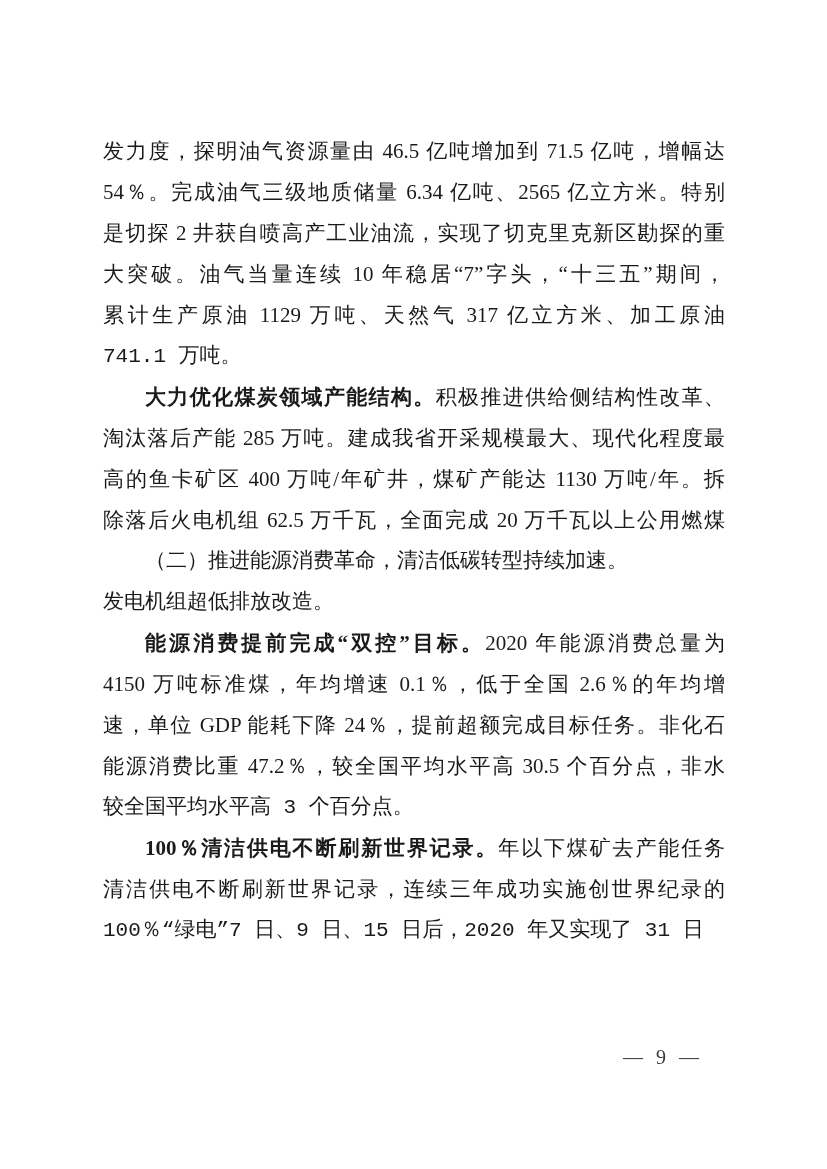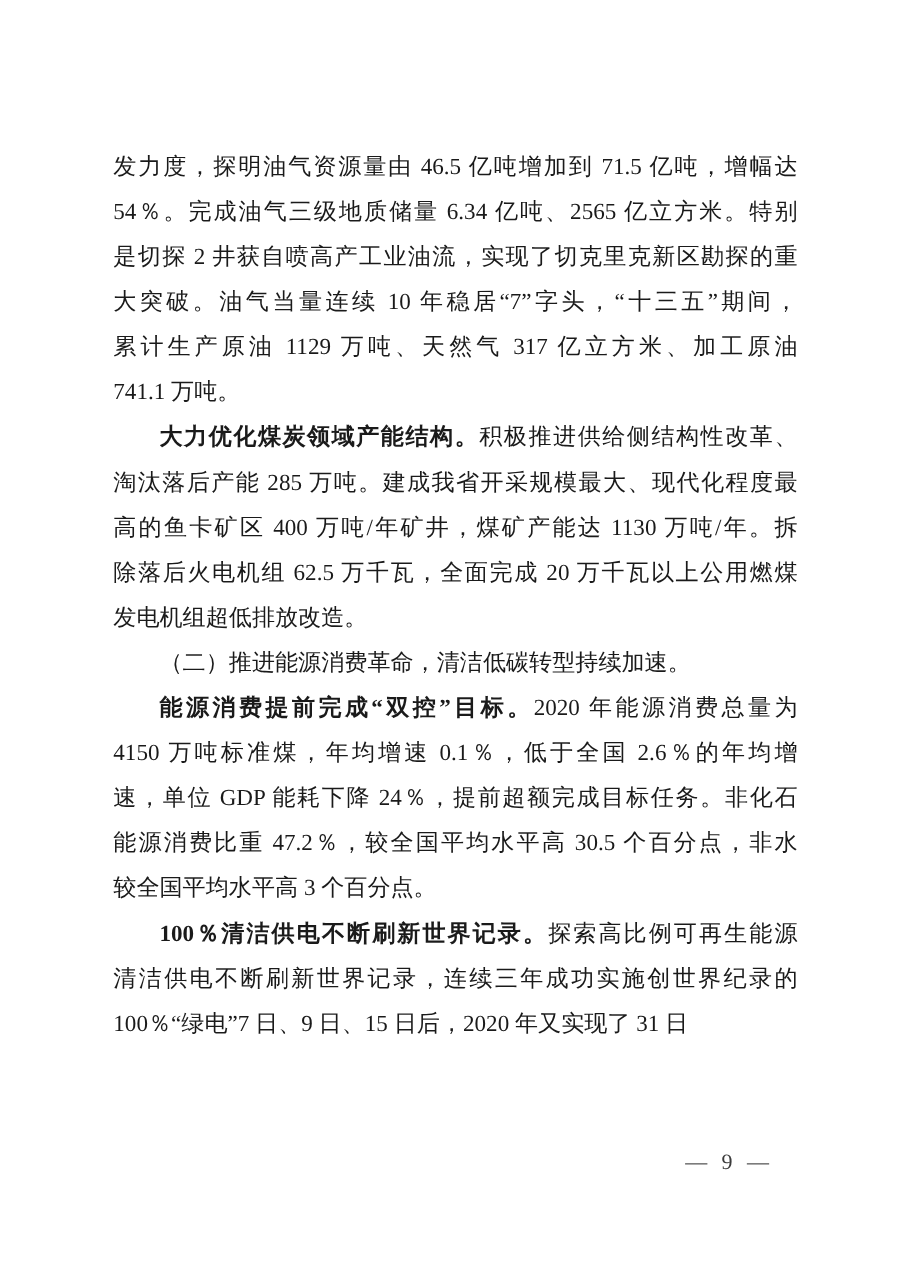--- a/index.html
+++ b/index.html
@@ -25,20 +25,21 @@
   .line {
     font-size: 21px;
     line-height: 41px;
     height: 41px;
     text-align: justify;
     text-align-last: justify;
     overflow: visible;
   }
   .line.end {
     text-align-last: left;
+    font-family: Liberation Mono, monospace;
   }
   .line.ind {
     text-indent: 42px;
   }
   .lead {
     font-weight: bold;
   }
   .page-footer {
     position: absolute;
     top: 1042px;
@@ -60,31 +61,31 @@
     <div class="line"><span>54％。完成油气三级地质储量 6.34 亿吨、2565 亿立方米。特别</span></div>
     <div class="line"><span>是切探 2 井获自喷高产工业油流，实现了切克里克新区勘探的重</span></div>
     <div class="line"><span>大突破。油气当量连续 10 年稳居“7”字头，“十三五”期间，</span></div>
     <div class="line"><span>累计生产原油 1129 万吨、天然气 317 亿立方米、加工原油</span></div>
     <div class="line end"><span>741.1 万吨。</span></div>
 
     <div class="line ind"><span class="lead">大力优化煤炭领域产能结构。</span><span>积极推进供给侧结构性改革、</span></div>
     <div class="line"><span>淘汰落后产能 285 万吨。建成我省开采规模最大、现代化程度最</span></div>
     <div class="line"><span>高的鱼卡矿区 400 万吨/年矿井，煤矿产能达 1130 万吨/年。拆</span></div>
     <div class="line"><span>除落后火电机组 62.5 万千瓦，全面完成 20 万千瓦以上公用燃煤</span></div>
+    <div class="line ind end"><span>（二）推进能源消费革命，清洁低碳转型持续加速。</span></div>
+
     <div class="line end"><span>发电机组超低排放改造。</span></div>
-
-    <div class="line ind end"><span>（二）推进能源消费革命，清洁低碳转型持续加速。</span></div>
 
     <div class="line ind"><span class="lead">能源消费提前完成“双控”目标。</span><span>2020 年能源消费总量为</span></div>
     <div class="line"><span>4150 万吨标准煤，年均增速 0.1％，低于全国 2.6％的年均增</span></div>
     <div class="line"><span>速，单位 GDP 能耗下降 24％，提前超额完成目标任务。非化石</span></div>
     <div class="line"><span>能源消费比重 47.2％，较全国平均水平高 30.5 个百分点，非水</span></div>
     <div class="line end"><span>较全国平均水平高 3 个百分点。</span></div>
 
-    <div class="line ind"><span class="lead">100％清洁供电不断刷新世界记录。</span><span>探索高比例可再生能源</span></div>
+    <div class="line ind"><span class="lead">100％清洁供电不断刷新世界记录。</span><span>年以下煤矿去产能任务</span></div>
     <div class="line"><span>清洁供电不断刷新世界记录，连续三年成功实施创世界纪录的</span></div>
     <div class="line end"><span>100％“绿电”7 日、9 日、15 日后，2020 年又实现了 31 日</span></div>
 
   </main>
 
   <footer class="page-footer">
     <span>— 9 —</span>
   </footer>
 </div>
 

